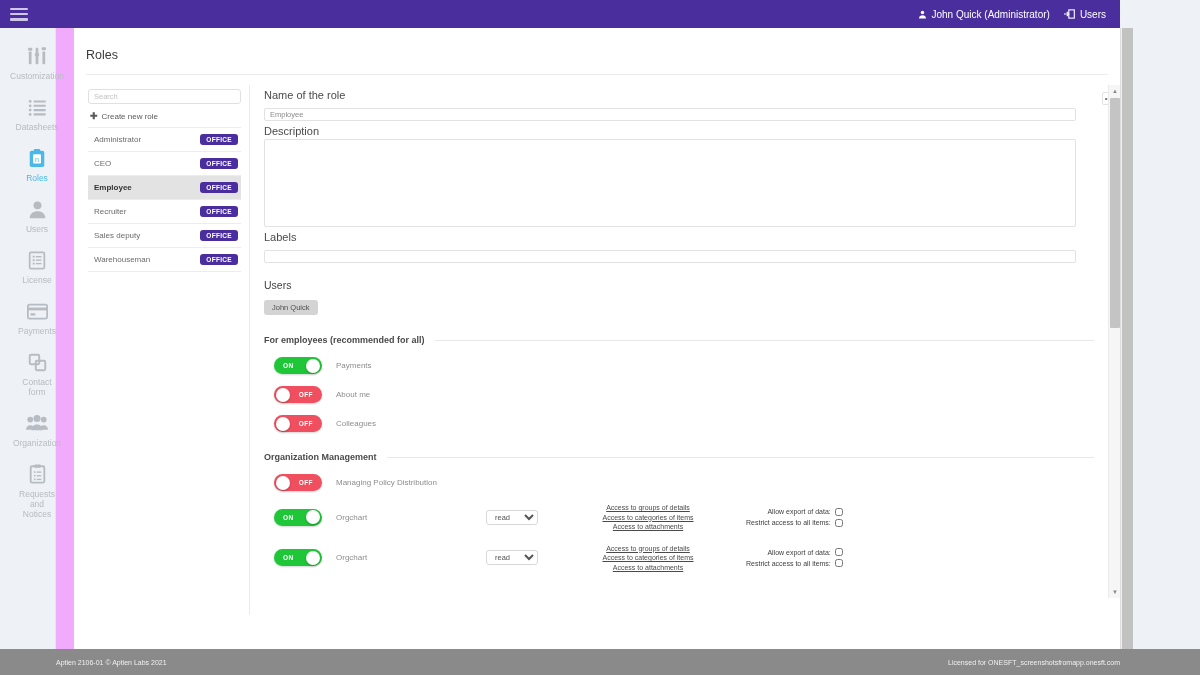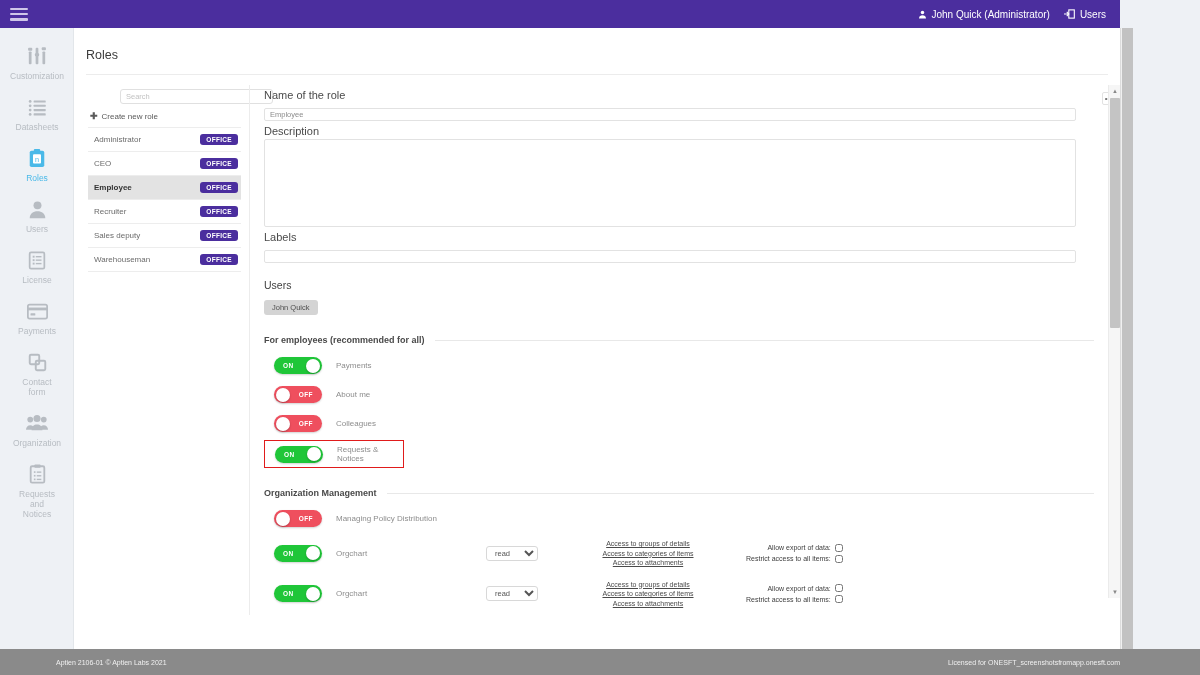--- a/index.html
+++ b/index.html
@@ -56,21 +56,21 @@
     margin-left: auto; margin-right: 14px;
     display: flex; align-items: center; gap: 14px;
     color: #ffffff; font-size: 10px;
   }
   .topbar-user { display:flex; align-items:center; gap:5px; cursor:pointer; }
   .topbar-logout { display:flex; align-items:center; gap:5px; cursor:pointer; }
 
   
   .rail {
     position: absolute; left: 0; top: 28px;
-    width: 74px; height: 621px;
+    width: 56px; height: 621px;
     background: #eef1f5;
     border-right: 1px solid #e2e6ea;
     padding-top: 16px;
   }
   .rail-item {
     width: 74px;
     display: flex; flex-direction: column; align-items: center;
     gap: 3px;
     margin-bottom: 14px;
     cursor: pointer;
@@ -106,21 +106,20 @@
     padding: 0 8px 0 14px;
   }
   .search-input {
     width: 100%; height: 15px;
     border: 1px solid #e0e0e0; border-radius: 3px;
     font-size: 7.5px; color: #8a8a8a;
     padding: 0 5px;
     background: #fff;
     outline: none;
     font-family: "Liberation Sans", sans-serif;
-    margin-left: 32px;
   }
   .search-input::placeholder { color: #c2c2c2; }
   .create-role {
     display: flex; align-items: center; gap: 4px;
     font-size: 8px; color: #5a5a5a;
     padding: 7px 2px 6px 2px;
     border-bottom: 1px solid #ededed;
     cursor: pointer;
   }
   .create-role .plus { font-weight: bold; font-size: 9px; color: #5a5a5a; }
@@ -530,27 +529,20 @@
             </div>
 
             <div class="perm-row">
               <div class="toggle off">
                 <span class="lab">OFF</span>
                 <span class="knob"></span>
               </div>
               <span class="perm-label">Colleagues</span>
             </div>
 
-            <div class="perm-row boxed">
-              <div class="toggle on">
-                <span class="lab">ON</span>
-                <span class="knob"></span>
-              </div>
-              <span class="perm-label">Requests &amp; Notices</span>
-            </div>
 
             
             <div class="sec-head">
               <span>Organization Management</span>
               <span class="rule"></span>
             </div>
 
             <div class="perm-row">
               <div class="toggle off">
                 <span class="lab">OFF</span>

